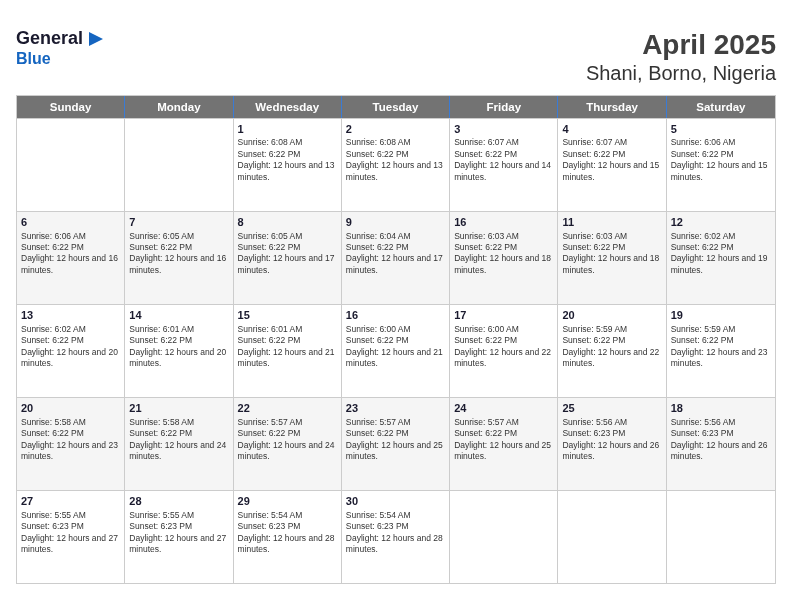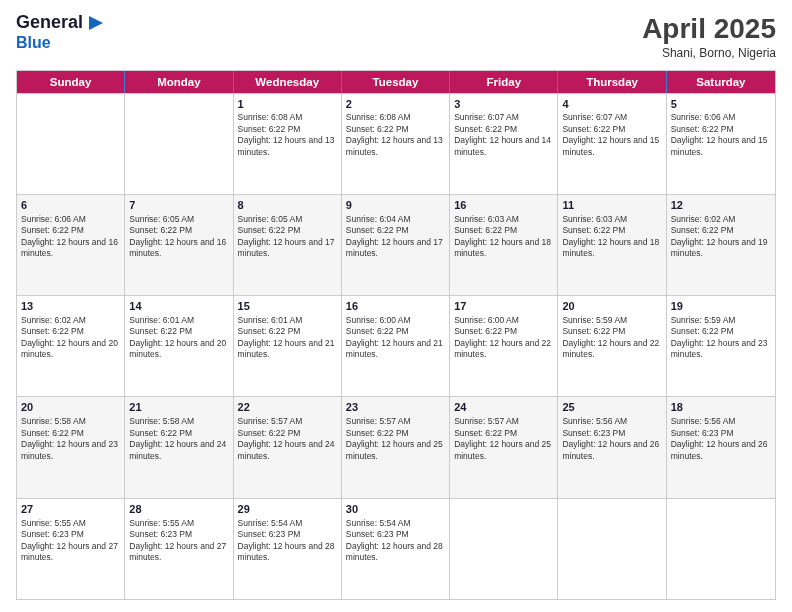--- a/index.html
+++ b/index.html
@@ -7,21 +7,21 @@
       width: 792px;
       height: 612px;
       font-family: Arial, sans-serif;
       background: #fff;
       overflow: hidden;
     }
 
     .page {
       width: 792px;
       height: 612px;
-      padding: 12px 16px;
+      padding: 28px 16px;
       display: flex;
       flex-direction: column;
     }
 
     
     .header {
       display: flex;
       justify-content: space-between;
       align-items: flex-start;
       margin-bottom: 10px;
@@ -57,36 +57,36 @@
     }
 
     .month-title {
       font-size: 28px;
       font-weight: bold;
       color: #404040;
       line-height: 1.2;
     }
 
     .location {
-      font-size: 12px;
+      font-size: 20px;
       color: #333;
     }
 
     
     .calendar {
       flex: 1;
       display: flex;
       flex-direction: column;
       border: 1px solid #ccc;
     }
 
     .cal-header {
       display: grid;
       grid-template-columns: repeat(7, 1fr);
-      background: #be185d;
+      background: #737373;
     }
 
     .cal-header-cell {
       color: #fff;
       font-size: 11.5px;
       font-weight: bold;
       text-align: center;
       padding: 5px 2px;
       border-right: 1px solid #3a7bd5;
     }

